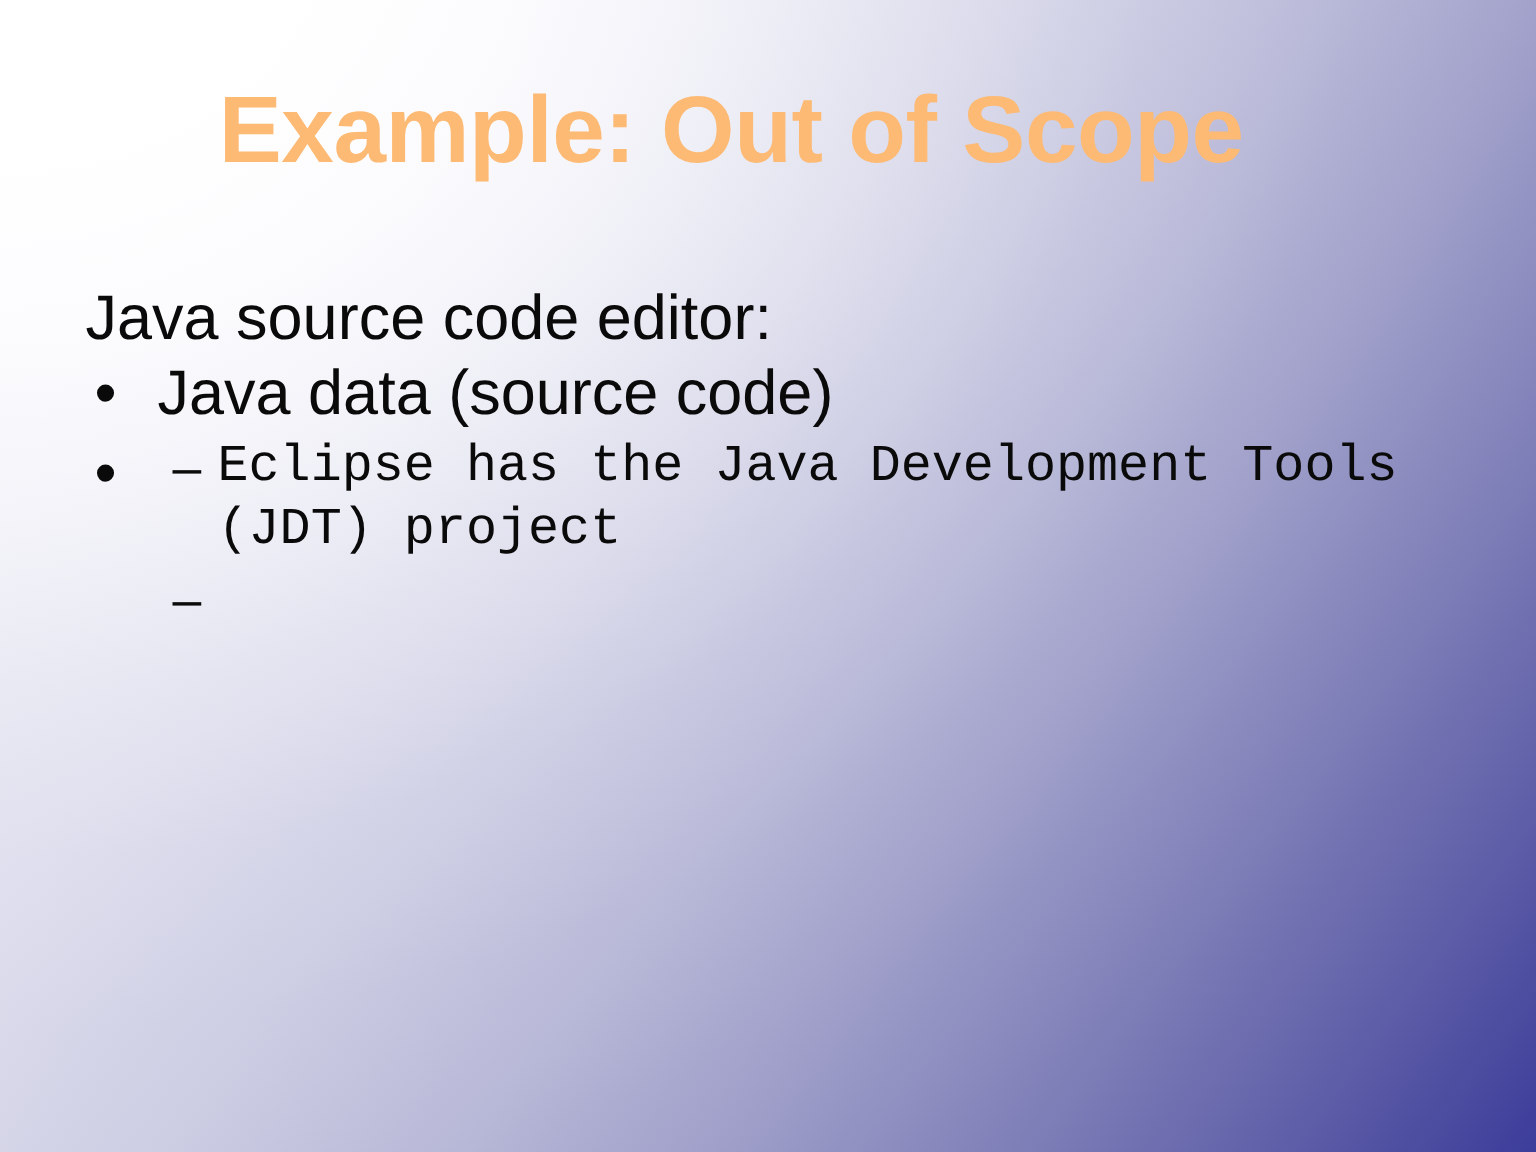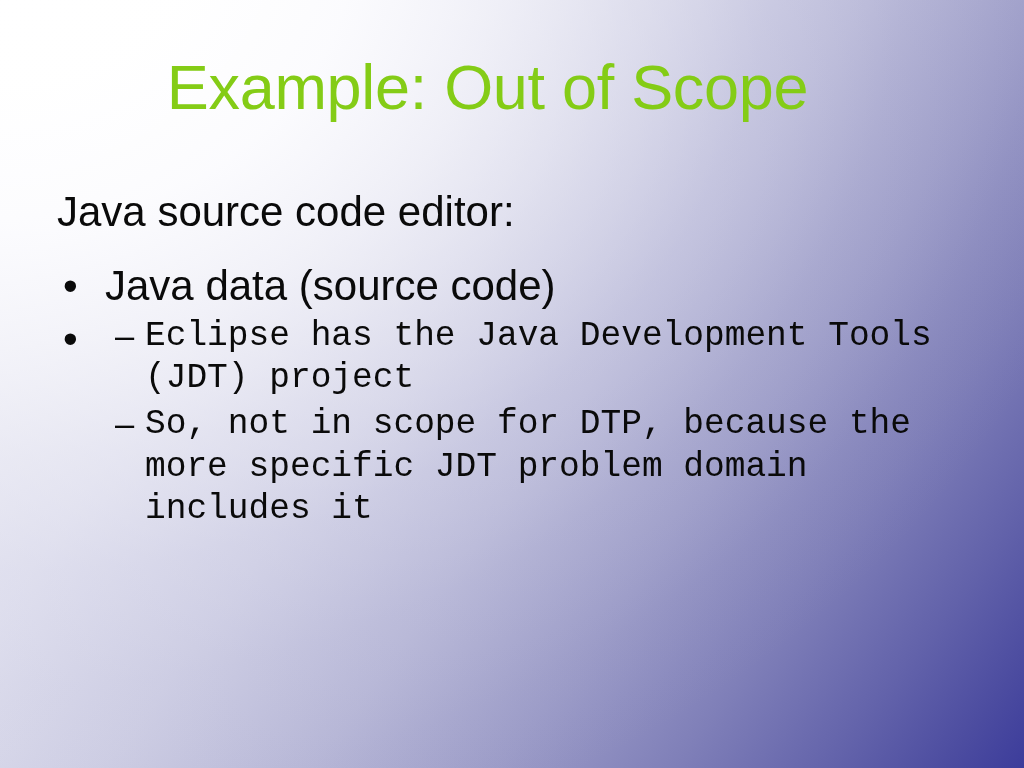--- a/index.html
+++ b/index.html
@@ -57,39 +57,39 @@
 
   
   .slide-title {
     position: absolute;
     left: 0;
     top: 54px;
     width: 975px;
     text-align: center;
     font-size: 63px;
     line-height: 1.06;
-    font-weight: normal;
+    font-weight: bold;
     letter-spacing: -0.3px;
-    color: #84cc16;
+    color: #fdba74;
     white-space: nowrap;
   }
 
   
   .body-block {
     position: absolute;
     left: 57px;
     top: 188px;
     width: 900px;
   }
 
   .lead-line {
     font-size: 42px;
     line-height: 1.14;
     color: #0a0a0a;
-    margin: 0 0 26px 0;
+    margin: 0 0 2px 0;
     white-space: nowrap;
   }
 
   .bullet-list {
     list-style: none;
     margin: 0;
     padding: 0;
   }
 
   .bullet-item {
@@ -168,19 +168,18 @@
 
       <ul class="sub-list">
 
         <li class="sub-item">
           <span class="marker">–</span>
           <span class="sub-text">Eclipse has the Java Development Tools (JDT) project</span>
         </li>
 
         <li class="sub-item">
           <span class="marker">–</span>
-          <span class="sub-text">So, not in scope for DTP, because the more specific JDT problem domain includes it</span>
         </li>
       </ul>
 
     </div>
   </div>
 </div>
 
 </body></html>

